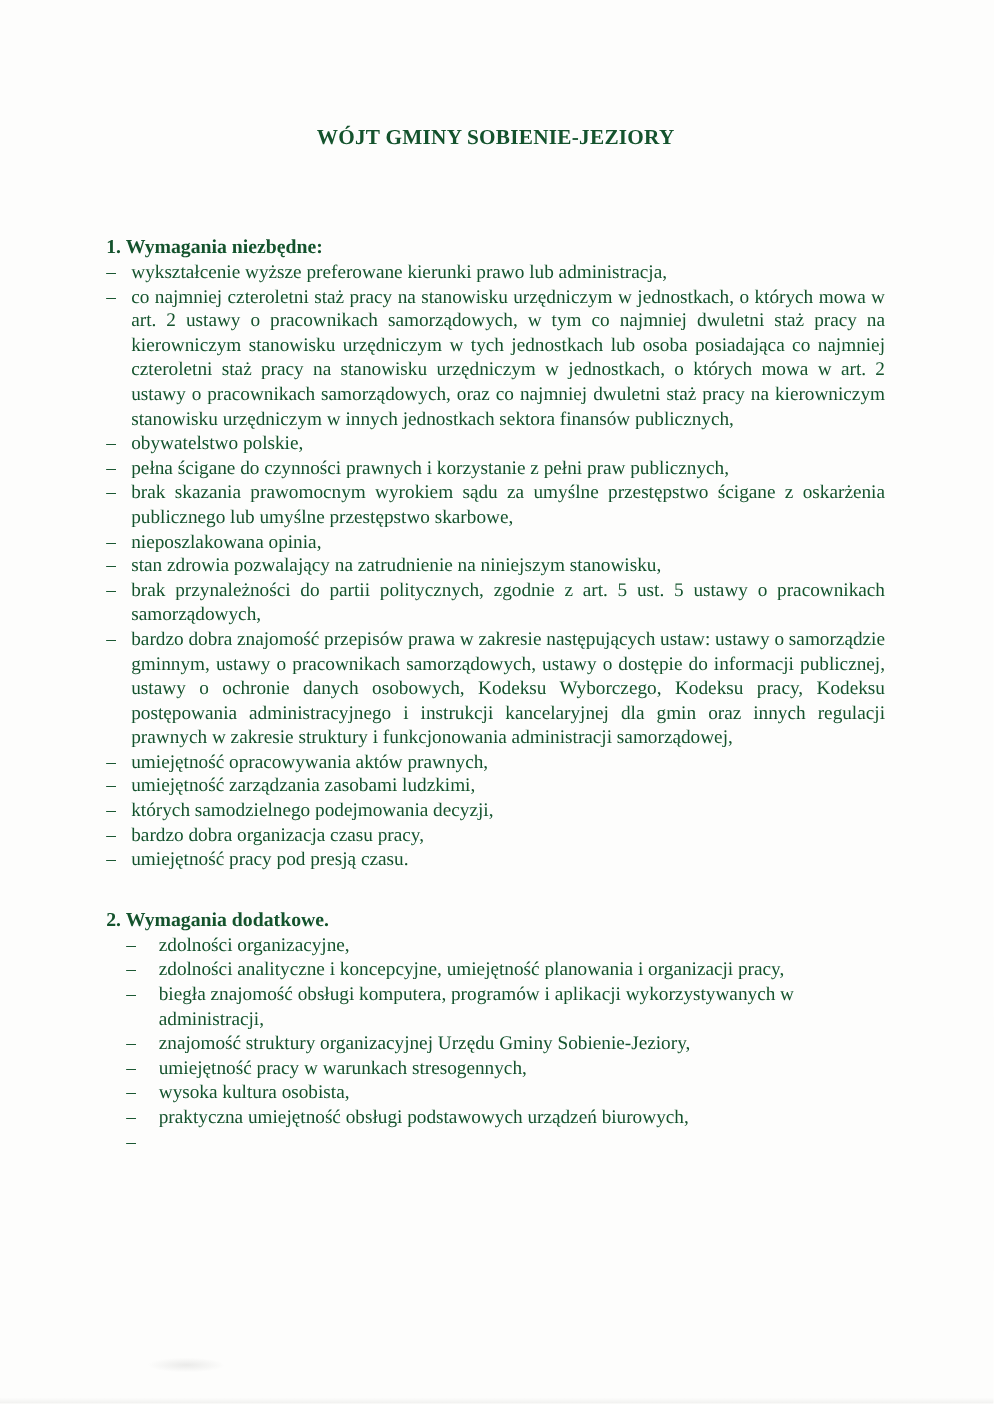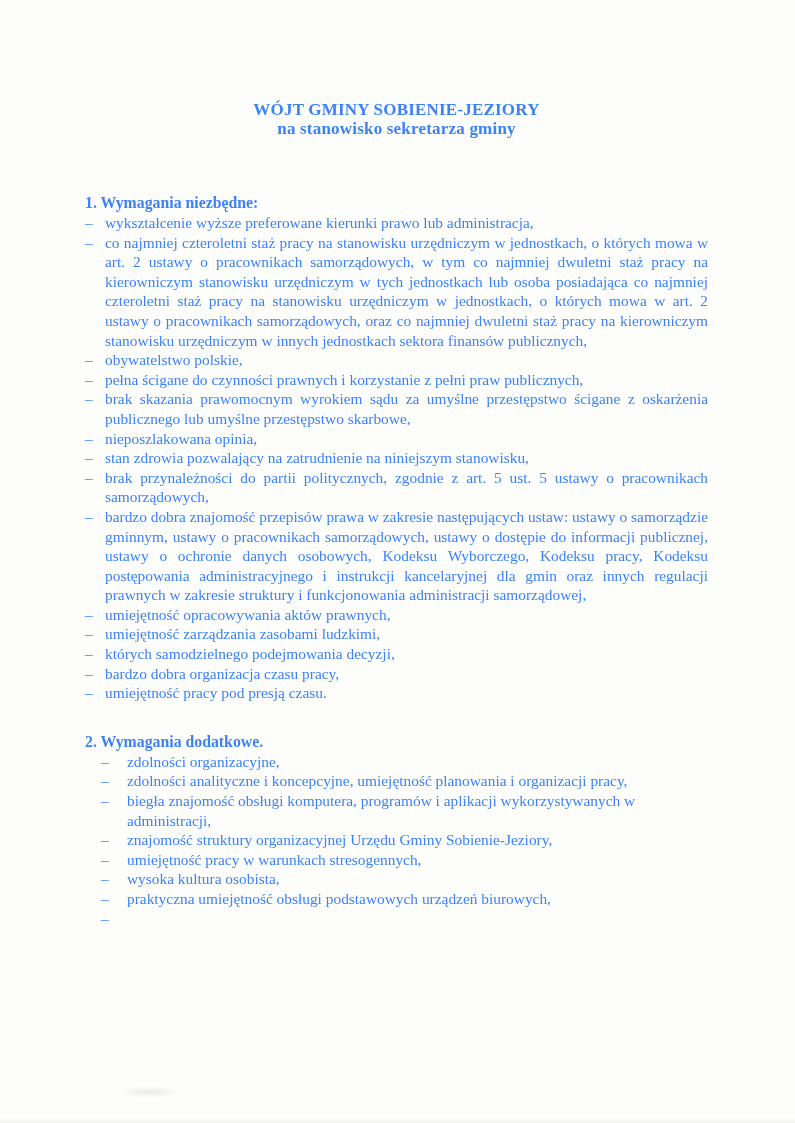--- a/index.html
+++ b/index.html
@@ -4,41 +4,41 @@
 <style>
   html, body { margin: 0; padding: 0; background: #ffffff; }
 
   .page {
     position: relative;
     width: 795px;
     height: 1123px;
     background: #fdfdfc;
     overflow: hidden;
     font-family: "Liberation Serif", "DejaVu Serif", serif;
-    color: #3b82f6;
+    color: #14532d;
   }
 
   .doc {
     position: absolute;
     left: 85px;
     top: 100px;
     width: 623px;
   }
 
   .title-block {
     text-align: center;
     font-weight: 700;
     font-size: 17px;
     line-height: 19px;
     letter-spacing: 0.2px;
   }
   .title-line { display: block; }
 
   .section { margin: 0; }
-  .section-1 { margin-top: 54px; }
+  .section-1 { margin-top: 68px; }
   .section-2 { margin-top: 28px; }
 
   .section-heading {
     font-weight: 700;
     font-size: 15.8px;
     line-height: 21px;
     margin: 0;
   }
 
   ul.items {
@@ -84,21 +84,20 @@
   }
 </style>
 </head>
 <body>
 
 <div class="page">
   <div class="doc">
 
     <header class="title-block">
       <span class="title-line">WÓJT GMINY SOBIENIE-JEZIORY</span>
-      <span class="title-line">na stanowisko sekretarza gminy</span>
     </header>
 
     <section class="section section-1">
       <h2 class="section-heading">1. Wymagania niezbędne:</h2>
       <ul class="items">
         <li>
           <span class="dash">–</span>
           <span class="txt">wykształcenie wyższe preferowane kierunki prawo lub administracja,</span>
         </li>
         <li>

